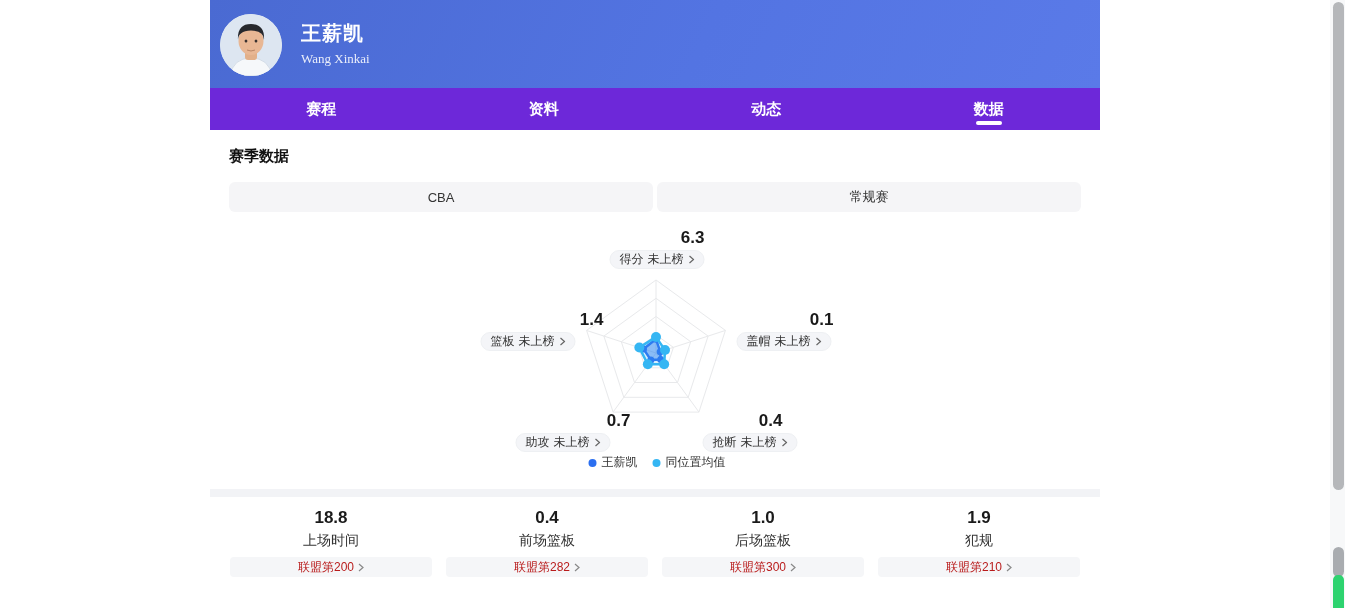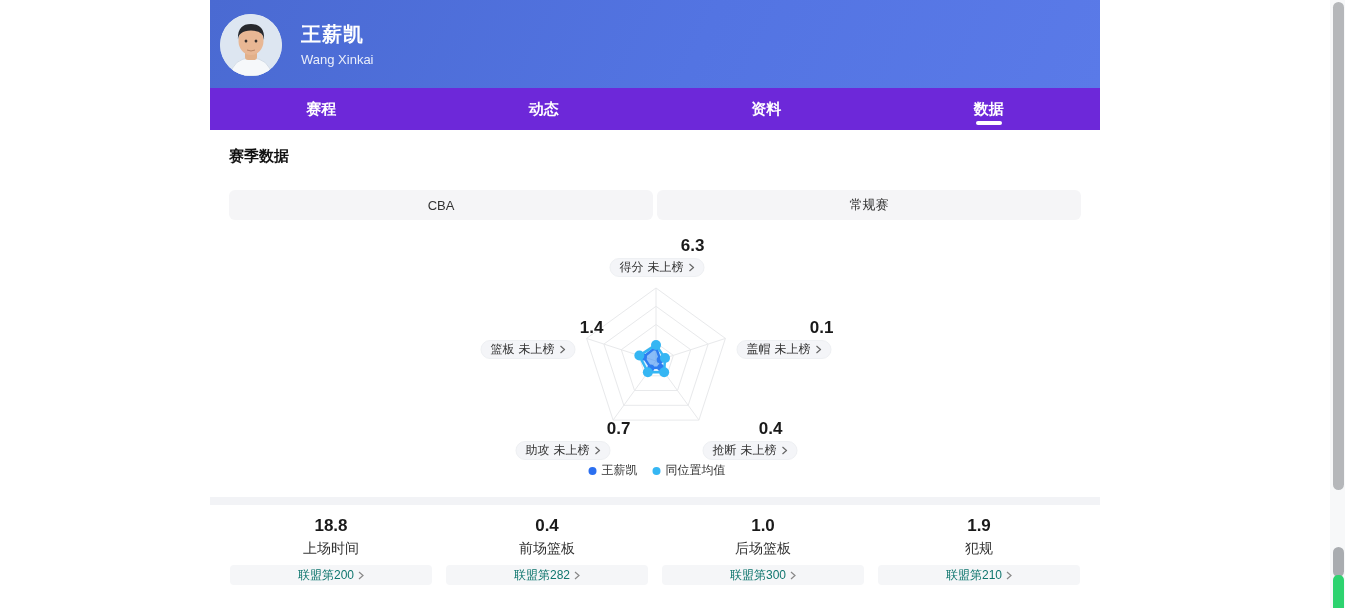--- a/index.html
+++ b/index.html
@@ -9,34 +9,34 @@
   .content-col { position:absolute; left:210px; top:0; width:890px; }
 
   
   .player-header { height:88px; background:linear-gradient(115deg,#4a6ad2 0%,#5374e2 55%,#5a7ae8 100%);
     display:flex; align-items:center; padding-left:10px; }
   .avatar { width:62px; height:62px; border-radius:50%; overflow:hidden; flex:0 0 62px;
     background:#dfe7f2; margin-top:2px; }
   .avatar svg { display:block; }
   .player-names { margin-left:19px; color:#fff; }
   .player-name { font-size:20px; font-weight:700; letter-spacing:1px; line-height:24px; }
-  .player-name-en { font-size:13px; color:rgba(255,255,255,.88); margin-top:6px; }
+  .player-name-en { font-size:13px; color:rgba(255,255,255,.88); margin-top:6px;font-family:Liberation Serif, serif; }
 
   
   .tab-bar { height:42px; background:#6d28d9; display:flex; }
   .tab { flex:1; position:relative; display:flex; align-items:center; justify-content:center;
     color:#fff; font-size:15px; font-weight:700; cursor:pointer; }
   .tab .underline { display:none; position:absolute; bottom:5px; left:50%; transform:translateX(-50%);
     width:26px; height:4px; border-radius:2px; background:#fff; }
   .tab.active .underline { display:block; }
 
   
   .season { padding:0 19px; }
   .section-title { margin-top:16px; font-size:15px; font-weight:700; color:#111; line-height:20px; }
-  .filters { display:flex; gap:4px; margin-top:24px; }
+  .filters { display:flex; gap:4px; margin-top:16px; }
   .filter { flex:1; height:30px; background:#f5f5f7; border-radius:6px; position:relative;
     display:flex; align-items:center; justify-content:center; font-size:13px; color:#333; cursor:pointer; }
   .filter .chev-down { position:absolute; right:16px; top:50%; transform:translateY(-50%); }
 
   
   .chart-wrap { position:relative; height:252px; margin-top:12px; }
   .chart-wrap svg.radar { position:absolute; left:0; top:0; pointer-events:none; }
   .axis-group { position:absolute; transform:translateX(-50%); display:flex; flex-direction:column;
     align-items:flex-end; }
   .axis-value { font-size:17px; font-weight:700; color:#1a1a1a; line-height:20px; }
@@ -54,21 +54,21 @@
   .section-divider { height:8px; background:#f2f3f6; margin-top:13px; }
 
   
   .all-section { padding:0 19px; }
   .all-section .section-title { margin-top:15px; }
   .stats-grid { display:flex; gap:14px; margin-top:11px; padding:0 1px; }
   .stat-cell { flex:1; display:flex; flex-direction:column; align-items:center; }
   .stat-value { font-size:17px; font-weight:700; color:#1a1a1a; line-height:20px; }
   .stat-label { font-size:14px; color:#333; margin-top:3px; line-height:18px; }
   .stat-rank-pill { margin-top:8px; width:100%; height:20px; background:#f5f6f8; border-radius:4px;
-    display:flex; align-items:center; justify-content:center; font-size:12px; color:#0f766e; cursor:pointer; }
+    display:flex; align-items:center; justify-content:center; font-size:12px; color:#b91c1c; cursor:pointer; }
   .stat-rank-pill .chev-right { margin-left:4px; }
 
   
   .scroll-track { position:absolute; right:0; top:0; width:15px; height:608px; background:#f7f8f9; }
   .scroll-thumb-main { position:absolute; right:1px; top:2px; width:11px; height:488px;
     background:#b5b7ba; border-radius:6px; }
   .scroll-thumb-mini { position:absolute; right:1px; top:547px; width:11px; height:30px;
     background:#a9acb0; border-radius:6px; }
   .scroll-thumb-green { position:absolute; right:1px; top:575px; width:11px; height:38px;
     background:#2dd36f; border-radius:5px; }
@@ -98,25 +98,25 @@
         <div class="player-name-en">Wang Xinkai</div>
       </div>
     </div>
 
     <div class="tab-bar">
       <div class="tab">
         <span>赛程</span>
 
       </div>
       <div class="tab">
+        <span>资料</span>
+
+      </div>
+      <div class="tab">
         <span>动态</span>
-
-      </div>
-      <div class="tab">
-        <span>资料</span>
 
       </div>
       <div class="tab active">
         <span>数据</span>
         <span class="underline"></span>
       </div>
     </div>
 
     <div class="season">
       <div class="section-title">赛季数据</div>

